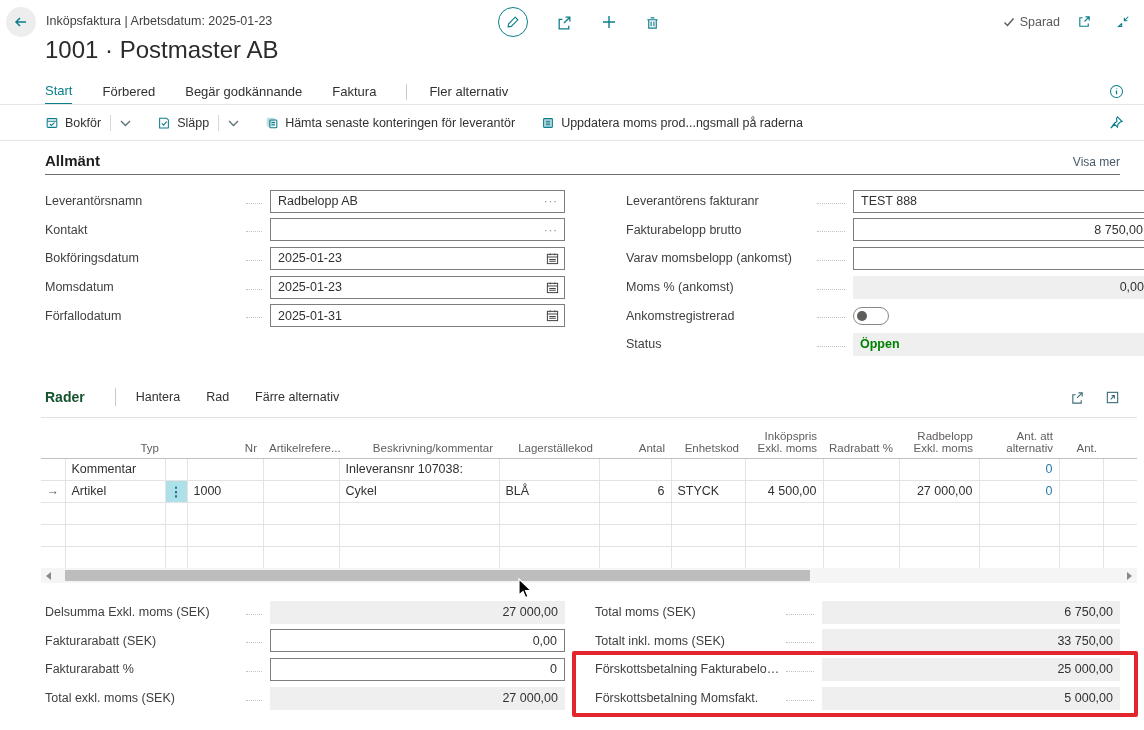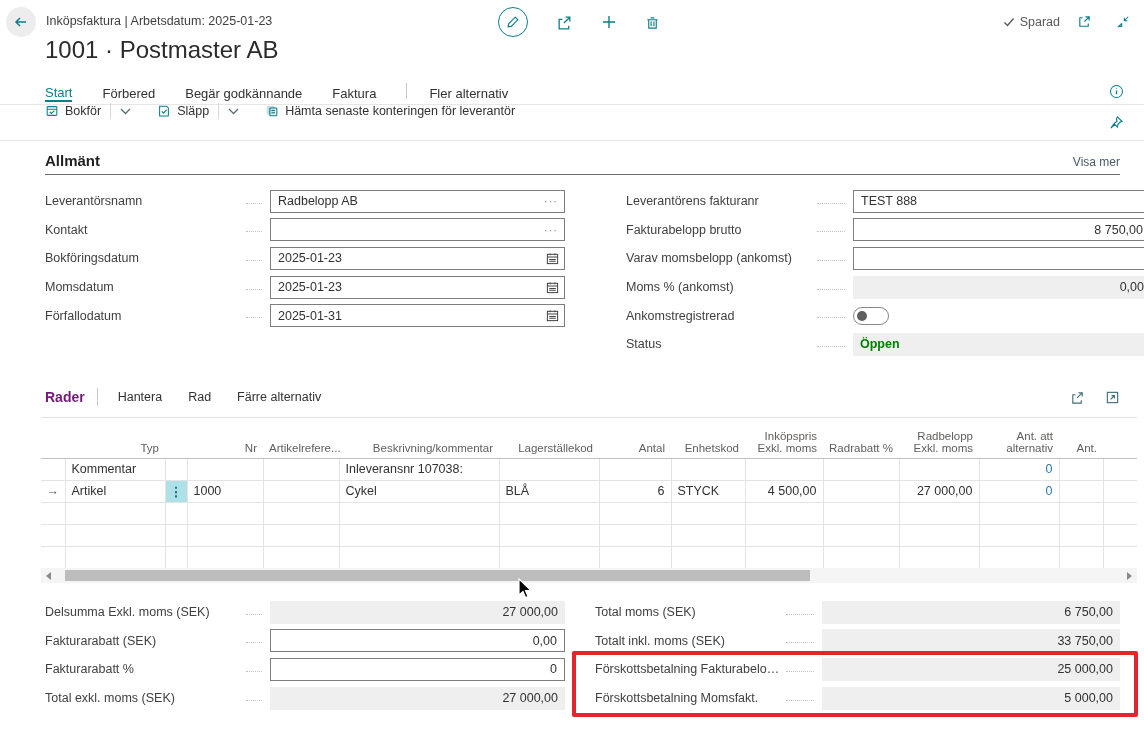--- a/index.html
+++ b/index.html
@@ -15,26 +15,26 @@
   .top-actions { left:498px; top:7px; display:flex; align-items:center; gap:28px; color:#0a7e8c; }
   .pencil-circle { width:30px; height:30px; border:1px solid #0a7e8c; border-radius:50%;
     display:flex; align-items:center; justify-content:center; }
   .icon-btn { display:flex; align-items:center; justify-content:center; cursor:pointer; }
   .saved { right:84px; top:15px; font-size:12.5px; color:#595959; display:flex; gap:5px; align-items:center; }
   .win-icons { right:14px; top:14px; display:flex; gap:24px; color:#0a7e8c; }
 
   
   .page-title { left:45px; top:36px; font-size:24px; font-weight:400; color:#2b2b2b; }
   .tabrow { left:45px; top:83px; display:flex; align-items:center; font-size:13px; }
-  .tab { margin-right:30px; color:#323130; cursor:pointer; }
+  .tab { margin-right:30px; padding-bottom:5px; color:#323130; cursor:pointer; }
   .tab.active { color:#0a7e8c; border-bottom:2px solid #0a7e8c; }
   .tab-divider { width:1px; height:16px; background:#c8c8c8; margin:0 22px 4px 0; }
   .hline { left:0; right:0; height:1px; background:#e6e6e6; }
   .info-icon { right:20px; top:84px; color:#0a7e8c; }
-  .toolbar { left:45px; top:98px; display:flex; align-items:center; font-size:12.5px; height:26px; }
+  .toolbar { left:45px; top:110px; display:flex; align-items:center; font-size:12.5px; height:26px; }
   .tb-item { display:flex; align-items:center; gap:6px; cursor:pointer; color:#323130; }
   .tb-sep { width:1px; height:16px; background:#d8d8d8; margin:0 9px; }
   .tb-gap { width:26px; }
   .tb-ico { color:#0a7e8c; display:flex; }
   .chev { color:#5a6e74; display:flex; cursor:pointer; }
   .pin-icon { right:20px; top:115px; color:#0a7e8c; }
 
   
   .sec-head { left:45px; right:24px; display:flex; align-items:flex-end;
     border-bottom:1px solid #6e6e6e; padding-bottom:5px; }
@@ -53,21 +53,21 @@
   .w-left .fctl { width:295px; }
   .w-right .fctl { width:298px; }
   .assist::after { content:"···"; position:absolute; right:6px; color:#8a8886; font-size:11px; letter-spacing:1px; }
   .cal-ico { position:absolute; right:5px; color:#444; display:flex; }
   .status-val { color:#008000; font-weight:700; }
   .toggle { width:36px; height:18px; border:1px solid #8a8886; border-radius:10px; position:relative; cursor:pointer; background:#fff; flex:none; }
   .toggle .knob { position:absolute; left:3px; top:3px; width:10px; height:10px; border-radius:50%; background:#605e5c; }
 
   
   .rader-head { left:45px; right:24px; top:388px; display:flex; align-items:center; }
-  .rader-title { font-size:14px; font-weight:700; color:#701a75; margin-right:12px; }
+  .rader-title { font-size:14px; font-weight:700; color:#14532d; margin-right:30px; }
   .rh-divider { width:1px; height:18px; background:#c8c8c8; margin-right:20px; }
   .rh-item { font-size:12.5px; margin-right:26px; cursor:pointer; }
   .rh-icons { margin-left:auto; display:flex; gap:20px; color:#3e6e7a; }
 
   
   .grid-wrap { left:41px; top:417px; width:1096px; height:151px; overflow:hidden; border-top:1px solid #e1e1e1; }
   table.grid { border-collapse:collapse; table-layout:fixed; width:1096px; font-size:12.5px; }
   .grid th { font-size:11.5px; font-weight:400; color:#605e5c; vertical-align:bottom;
     padding:2px 6px 4px; text-align:right; height:40px; border-bottom:1px solid #c0c0c0; }
   .grid th.r, .grid td.r { text-align:right; }
@@ -223,20 +223,30 @@
     <span class="tb-ico">
       <svg width="14" height="14" viewBox="0 0 16 16" fill="none" stroke="currentColor" stroke-width="1.2">
           <rect x="2.5" y="2.5" width="8" height="9" rx="1" fill="currentColor" opacity="0.25"></rect>
           <rect x="5.5" y="4.5" width="8" height="9" rx="1"></rect>
           <path d="M7.5 7.5h4M7.5 10h4"></path>
         </svg>
     </span>
     <span>Hämta senaste konteringen för leverantör</span>
   </span>
   <span class="tb-gap"></span>
+  <span class="tb-item">
+    <span class="tb-ico">
+      <svg width="14" height="14" viewBox="0 0 16 16" fill="none" stroke="currentColor" stroke-width="1.2">
+          <rect x="3" y="3" width="10" height="10" rx="1" fill="currentColor" opacity="0.25"></rect>
+          <rect x="3" y="3" width="10" height="10" rx="1"></rect>
+          <path d="M5.5 6h5M5.5 8h5M5.5 10h5"></path>
+        </svg>
+    </span>
+    <span>Uppdatera moms prod...ngsmall på raderna</span>
+  </span>
 </div>
 <div class="abs pin-icon icon-btn">
   <span>
     <svg width="15" height="15" viewBox="0 0 16 16" fill="none" stroke="currentColor" stroke-width="1.2">
         <path d="m9 2 5 5-2 .5L9.5 10 9 13 6 10l-4 4 4-5.5L8.5 7 8 4z"></path>
       </svg>
   </span>
 </div>
 <div class="abs hline" style="top:140px"></div>
 

